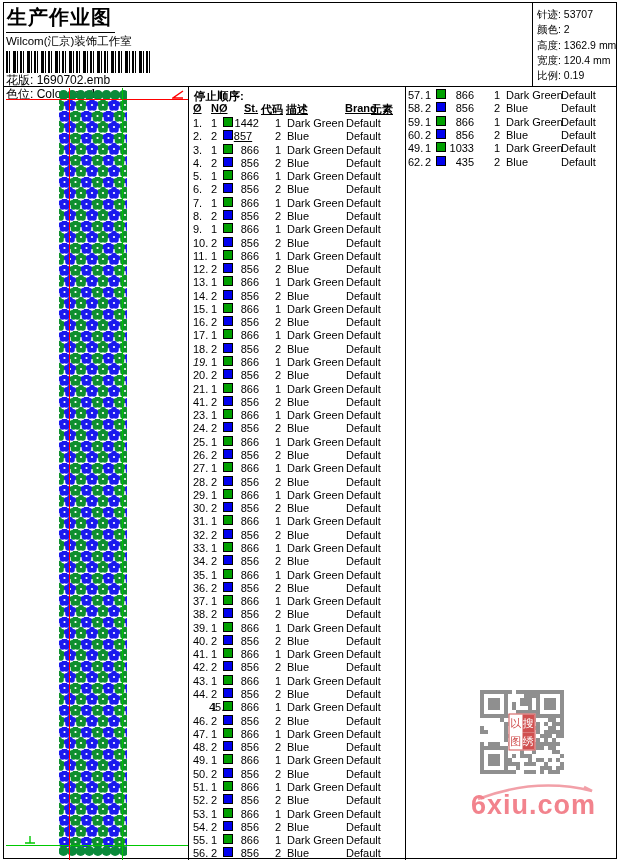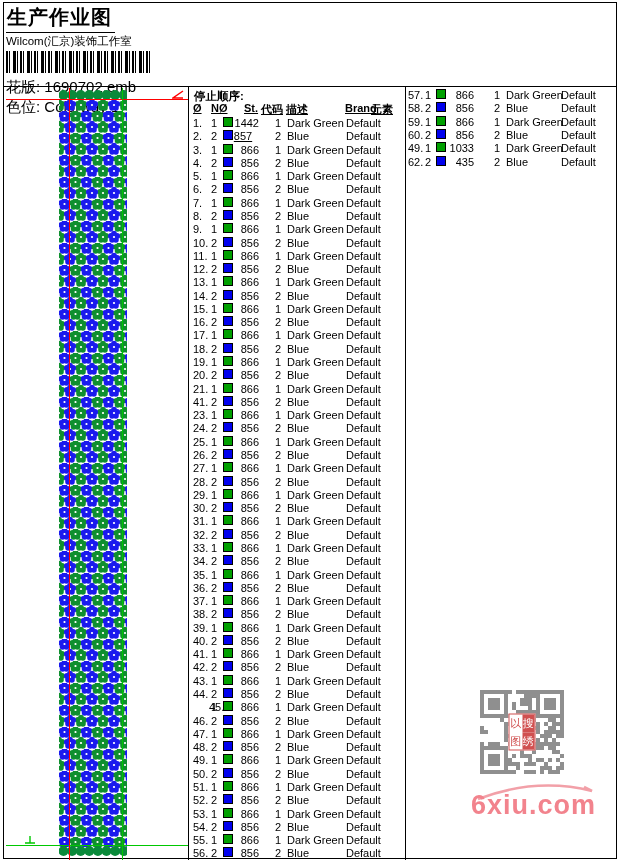--- a/index.html
+++ b/index.html
@@ -5,21 +5,21 @@
   *{box-sizing:border-box;margin:0;padding:0}
   html,body{width:620px;height:861px;background:#fff;font-family:"Liberation Sans",sans-serif;color:#000;position:relative;overflow:hidden}
   .page{position:absolute;left:3px;top:2px;width:614px;height:857px;border:1px solid #000;background:#fff}
 
   
   .top-band{position:absolute;left:0;top:0;width:100%;height:84px;border-bottom:1px solid #000}
   .hdr{position:absolute;left:2px;top:1px}
   .doc-title{font-size:20px;font-weight:bold;letter-spacing:1px;display:inline-block;border-bottom:1px solid #000;padding:0 3px 1px 1px}
   .company{font-size:11.5px;margin-top:1px;white-space:nowrap}
   .barcode{margin-top:2px;width:146px;height:22px;background:repeating-linear-gradient(90deg,#000 0 2px,#fff 2px 3px,#000 3px 4px,#fff 4px 7px,#000 7px 10px,#fff 10px 11px,#000 11px 12px,#fff 12px 14px)}
-  .meta-line{font-size:15px;line-height:13px;margin-top:7px;white-space:nowrap}
+  .meta-line{font-size:12px;line-height:13px;margin-top:1px;white-space:nowrap}
   .stats{position:absolute;right:0;top:0;width:84px;height:84px;border-left:1px solid #000;padding:4px 0 0 4px;font-size:10.5px;line-height:15.3px}
   .stats div{white-space:nowrap}
 
   
   .design{position:absolute;left:0;top:84px;width:184px;height:773px}
   .strip{position:absolute;left:55px;top:2px}
   .hline{position:absolute;height:1px;left:2px;width:182px}
   .vline{position:absolute;width:1px;top:1px;bottom:0}
   .hline-red{top:12px;background:#f00}
   .hline-green{top:758px;background:#00c800}
@@ -52,20 +52,27 @@
 
 <div class="page">
 
   <div class="top-band">
     <div class="hdr">
       <div class="doc-title">生产作业图</div>
       <div class="company">Wilcom(汇京)装饰工作室</div>
       <div class="barcode"></div>
       <div class="meta-line"><span>花版:</span> <span>1690702.emb</span></div>
       <div class="meta-line"><span>色位:</span> <span>Colorway 1</span></div>
+    </div>
+    <div class="stats">
+      <div><span>针迹:</span> <span>53707</span></div>
+      <div><span>颜色:</span> <span>2</span></div>
+      <div><span>高度:</span> <span>1362.9 mm</span></div>
+      <div><span>宽度:</span> <span>120.4 mm</span></div>
+      <div><span>比例:</span> <span>0.19</span></div>
     </div>
   </div>
 
   <div class="design">
     <svg class="strip" width="68" height="768" viewBox="0 0 68 768">
       <defs>
         <g id="fl">
           <circle cx="0" cy="-3.3" r="2.9"></circle>
           <circle cx="3.1" cy="-1" r="2.9"></circle>
           <circle cx="1.9" cy="2.8" r="2.9"></circle>
@@ -286,21 +293,21 @@
         <span class="sw" style="left: 34px; background: rgb(0, 0, 238);"></span>
         <span style="left: 4px;">18.</span>
         <span style="left: 22px;">2</span>
         <span style="left: 38px; width: 32px; text-align: right;">856</span>
         <span style="left: 70px; width: 22px; text-align: right;">2</span>
         <span style="left: 98px;">Blue</span>
         <span style="left: 157px;">Default</span>
       </div>
       <div class="trow" style="top: 269.04px;">
         <span class="sw" style="left: 34px; background: rgb(0, 160, 0);"></span>
-        <span style="left: 4px;">19.</span>
+        <span style="left: 4px; font-style: italic;">19.</span>
         <span style="left: 22px;">1</span>
         <span style="left: 38px; width: 32px; text-align: right;">866</span>
         <span style="left: 70px; width: 22px; text-align: right;">1</span>
         <span style="left: 98px;">Dark Green</span>
         <span style="left: 157px;">Default</span>
       </div>
       <div class="trow" style="top: 282.32px;">
         <span class="sw" style="left: 34px; background: rgb(0, 0, 238);"></span>
         <span style="left: 4px;">20.</span>
         <span style="left: 22px;">2</span>

